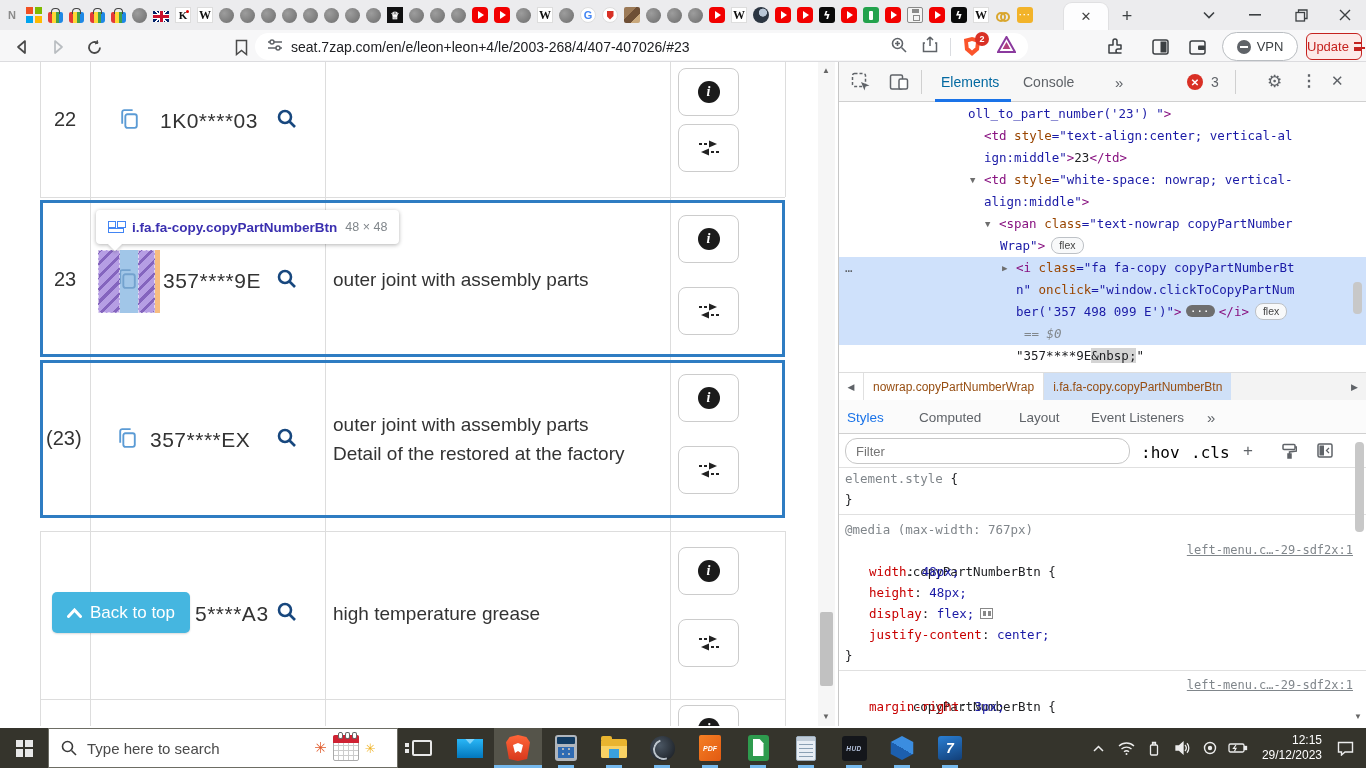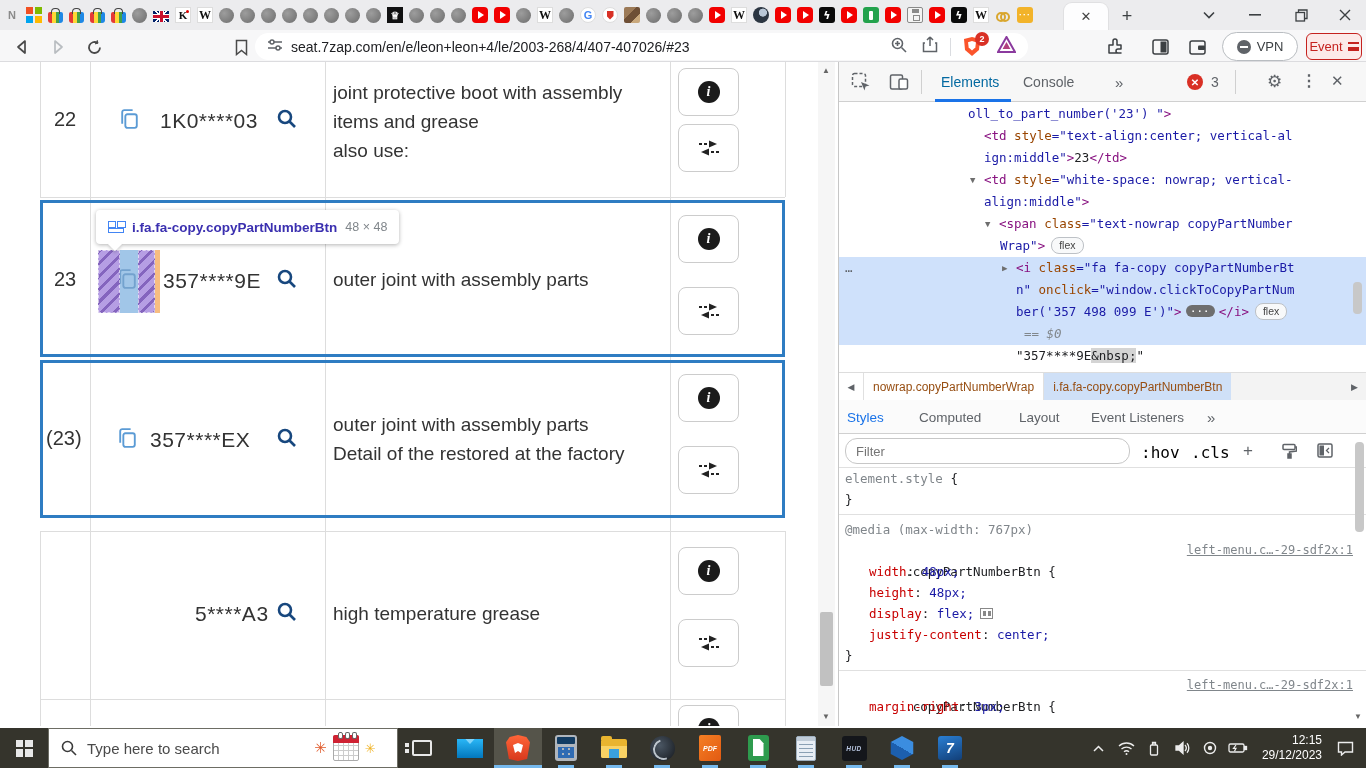--- a/index.html
+++ b/index.html
@@ -385,21 +385,21 @@
     <svg width="17" height="15" viewBox="0 0 17 15">
         <rect x="1" y="1" width="15" height="13" rx="2" fill="none" stroke="#3c4043" stroke-width="1.5"></rect>
         <rect x="9" y="5.5" width="7" height="4.5" rx="1" fill="#3c4043"></rect>
       </svg>
   </div>
   <div class="abs vpn-pill">
     <span class="vpn-dot"></span>
     <span>VPN</span>
   </div>
   <div class="abs update-btn">
-    <span>Event</span>
+    <span>Update</span>
     <span class="hamb"></span>
   </div>
 
   <div class="abs pagearea">
 
     <div class="vline" style="left:90px;top:0;height:664px"></div>
     <div class="vline" style="left:325px;top:0;height:664px"></div>
     <div class="vline" style="left:670px;top:0;height:664px"></div>
     <div class="vline" style="left:40px;top:0;height:135px"></div>
     <div class="vline" style="left:785px;top:0;height:135px"></div>
@@ -416,25 +416,20 @@
           <path d="M5 16 V5 a2 2 0 0 1 2 -2 h8"></path>
         </svg>
     </span>
     <div class="part-num" style="left:160px;top:47px">1K0****03</div>
     <span class="abs mag-ico" style="left:276px;top:46px">
       <svg width="22" height="22" viewBox="0 0 22 22" fill="none" stroke="#17477e" stroke-width="2.6">
           <circle cx="9" cy="9" r="6"></circle>
           <path d="M13.5 13.5 L19 19"></path>
         </svg>
     </span>
-    <div class="desc" style="left:333px;top:16px">
-      <div>joint protective boot with assembly</div>
-        <div>items and grease</div>
-        <div>also use:</div>
-    </div>
     <div class="rowbtn" style="top:6px">
         <span class="info-dot">i</span>
       </div>
     <div class="rowbtn" style="top:62px">
       <svg width="24" height="16" viewBox="0 0 24 16">
           <path d="M2 4 H12" stroke="#222" stroke-width="2" stroke-dasharray="3 2"></path>
           <path d="M12 0.5 L20 4 L12 7.5 Z" fill="#222"></path>
           <path d="M22 12 H12" stroke="#222" stroke-width="2" stroke-dasharray="3 2"></path>
           <path d="M12 8.5 L4 12 L12 15.5 Z" fill="#222"></path>
         </svg>
@@ -535,20 +530,26 @@
           <path d="M12 0.5 L20 4 L12 7.5 Z" fill="#222"></path>
           <path d="M22 12 H12" stroke="#222" stroke-width="2" stroke-dasharray="3 2"></path>
           <path d="M12 8.5 L4 12 L12 15.5 Z" fill="#222"></path>
         </svg>
     </div>
 
     <div class="rowbtn" style="top:643px">
         <span class="info-dot">i</span>
       </div>
 
+    <div class="backtotop" style="top:530px">
+      <svg width="15" height="10" viewBox="0 0 15 10">
+          <path d="M1.5 8.5 L7.5 2 L13.5 8.5" fill="none" stroke="#fff" stroke-width="3" stroke-linecap="round"></path>
+        </svg>
+      <span>Back to top</span>
+    </div>
   </div>
 
   <div class="abs pg-scroll"></div>
   <div class="scr-arrow" style="top:66px">▲</div>
   <div class="scr-arrow" style="top:712px">▼</div>
   <div class="pg-thumb"></div>
 
   <div class="abs devtools">
     <div class="dvt-toolbar">
       <span class="abs" style="left:12px;top:10px">

